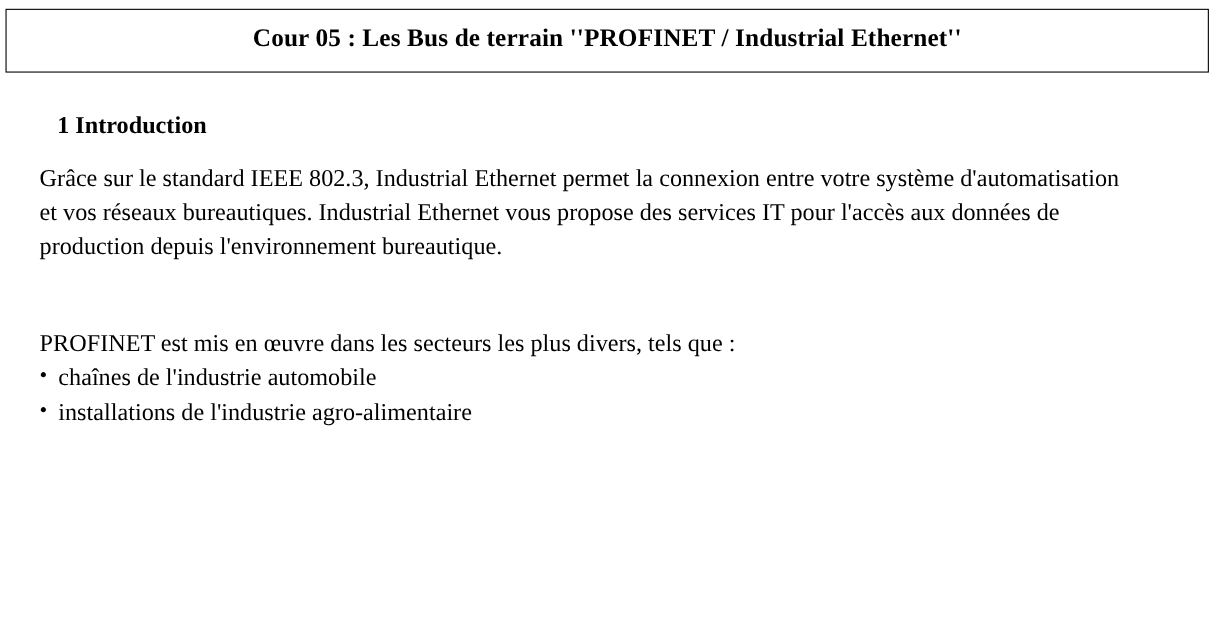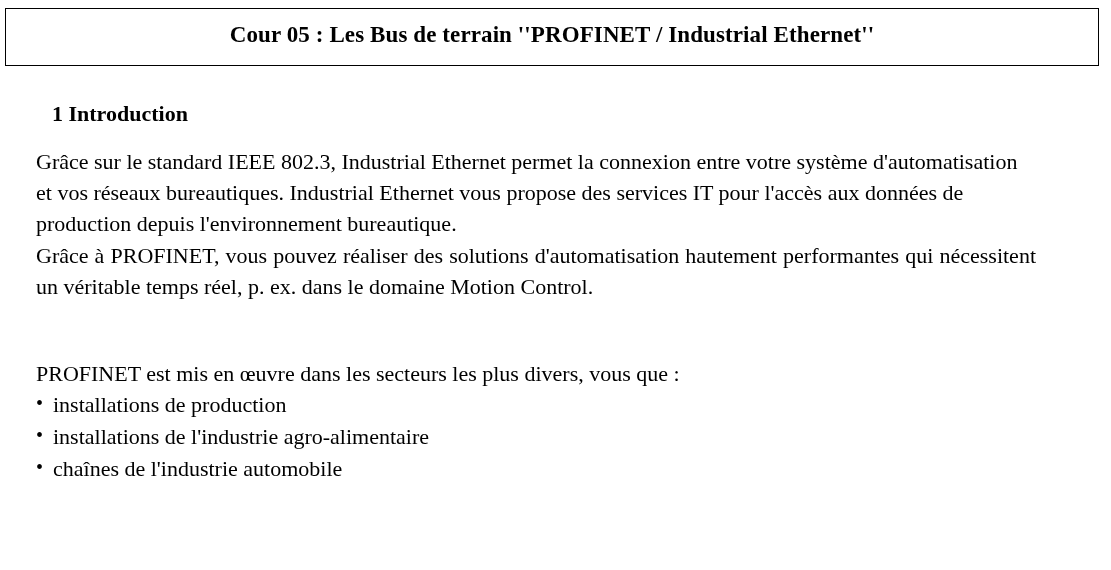--- a/index.html
+++ b/index.html
@@ -96,29 +96,27 @@
   <div class="title-box">
     <div class="title-text">Cour 05 : Les Bus de terrain ''PROFINET / Industrial Ethernet''</div>
   </div>
 
   <div class="content">
 
     <h2 class="section">1 Introduction</h2>
 
     <p class="para">Grâce sur le standard IEEE 802.3, Industrial Ethernet permet la connexion entre votre système d'automatisation et vos réseaux bureautiques. Industrial Ethernet vous propose des services IT pour l'accès aux données de production depuis l'environnement bureautique.</p>
 
-    <p class="para justify">Grâce à PROFINET, vous pouvez réaliser des solutions d'automatisation hautement performantes qui nécessitent un véritable temps réel, p. ex. dans le domaine Motion Control.</p>
 
     <div class="spacer-lg"></div>
 
 
     <div class="spacer-md"></div>
 
-    <p class="para">PROFINET est mis en œuvre dans les secteurs les plus divers, vous que :</p>
+    <p class="para">PROFINET est mis en œuvre dans les secteurs les plus divers, tels que :</p>
 
     <ul class="bullets">
-      <li>installations de production</li>
+      <li>chaînes de l'industrie automobile</li>
       <li>installations de l'industrie agro-alimentaire</li>
-      <li>chaînes de l'industrie automobile</li>
     </ul>
 
   </div>
 </div>
 
 </body></html>

